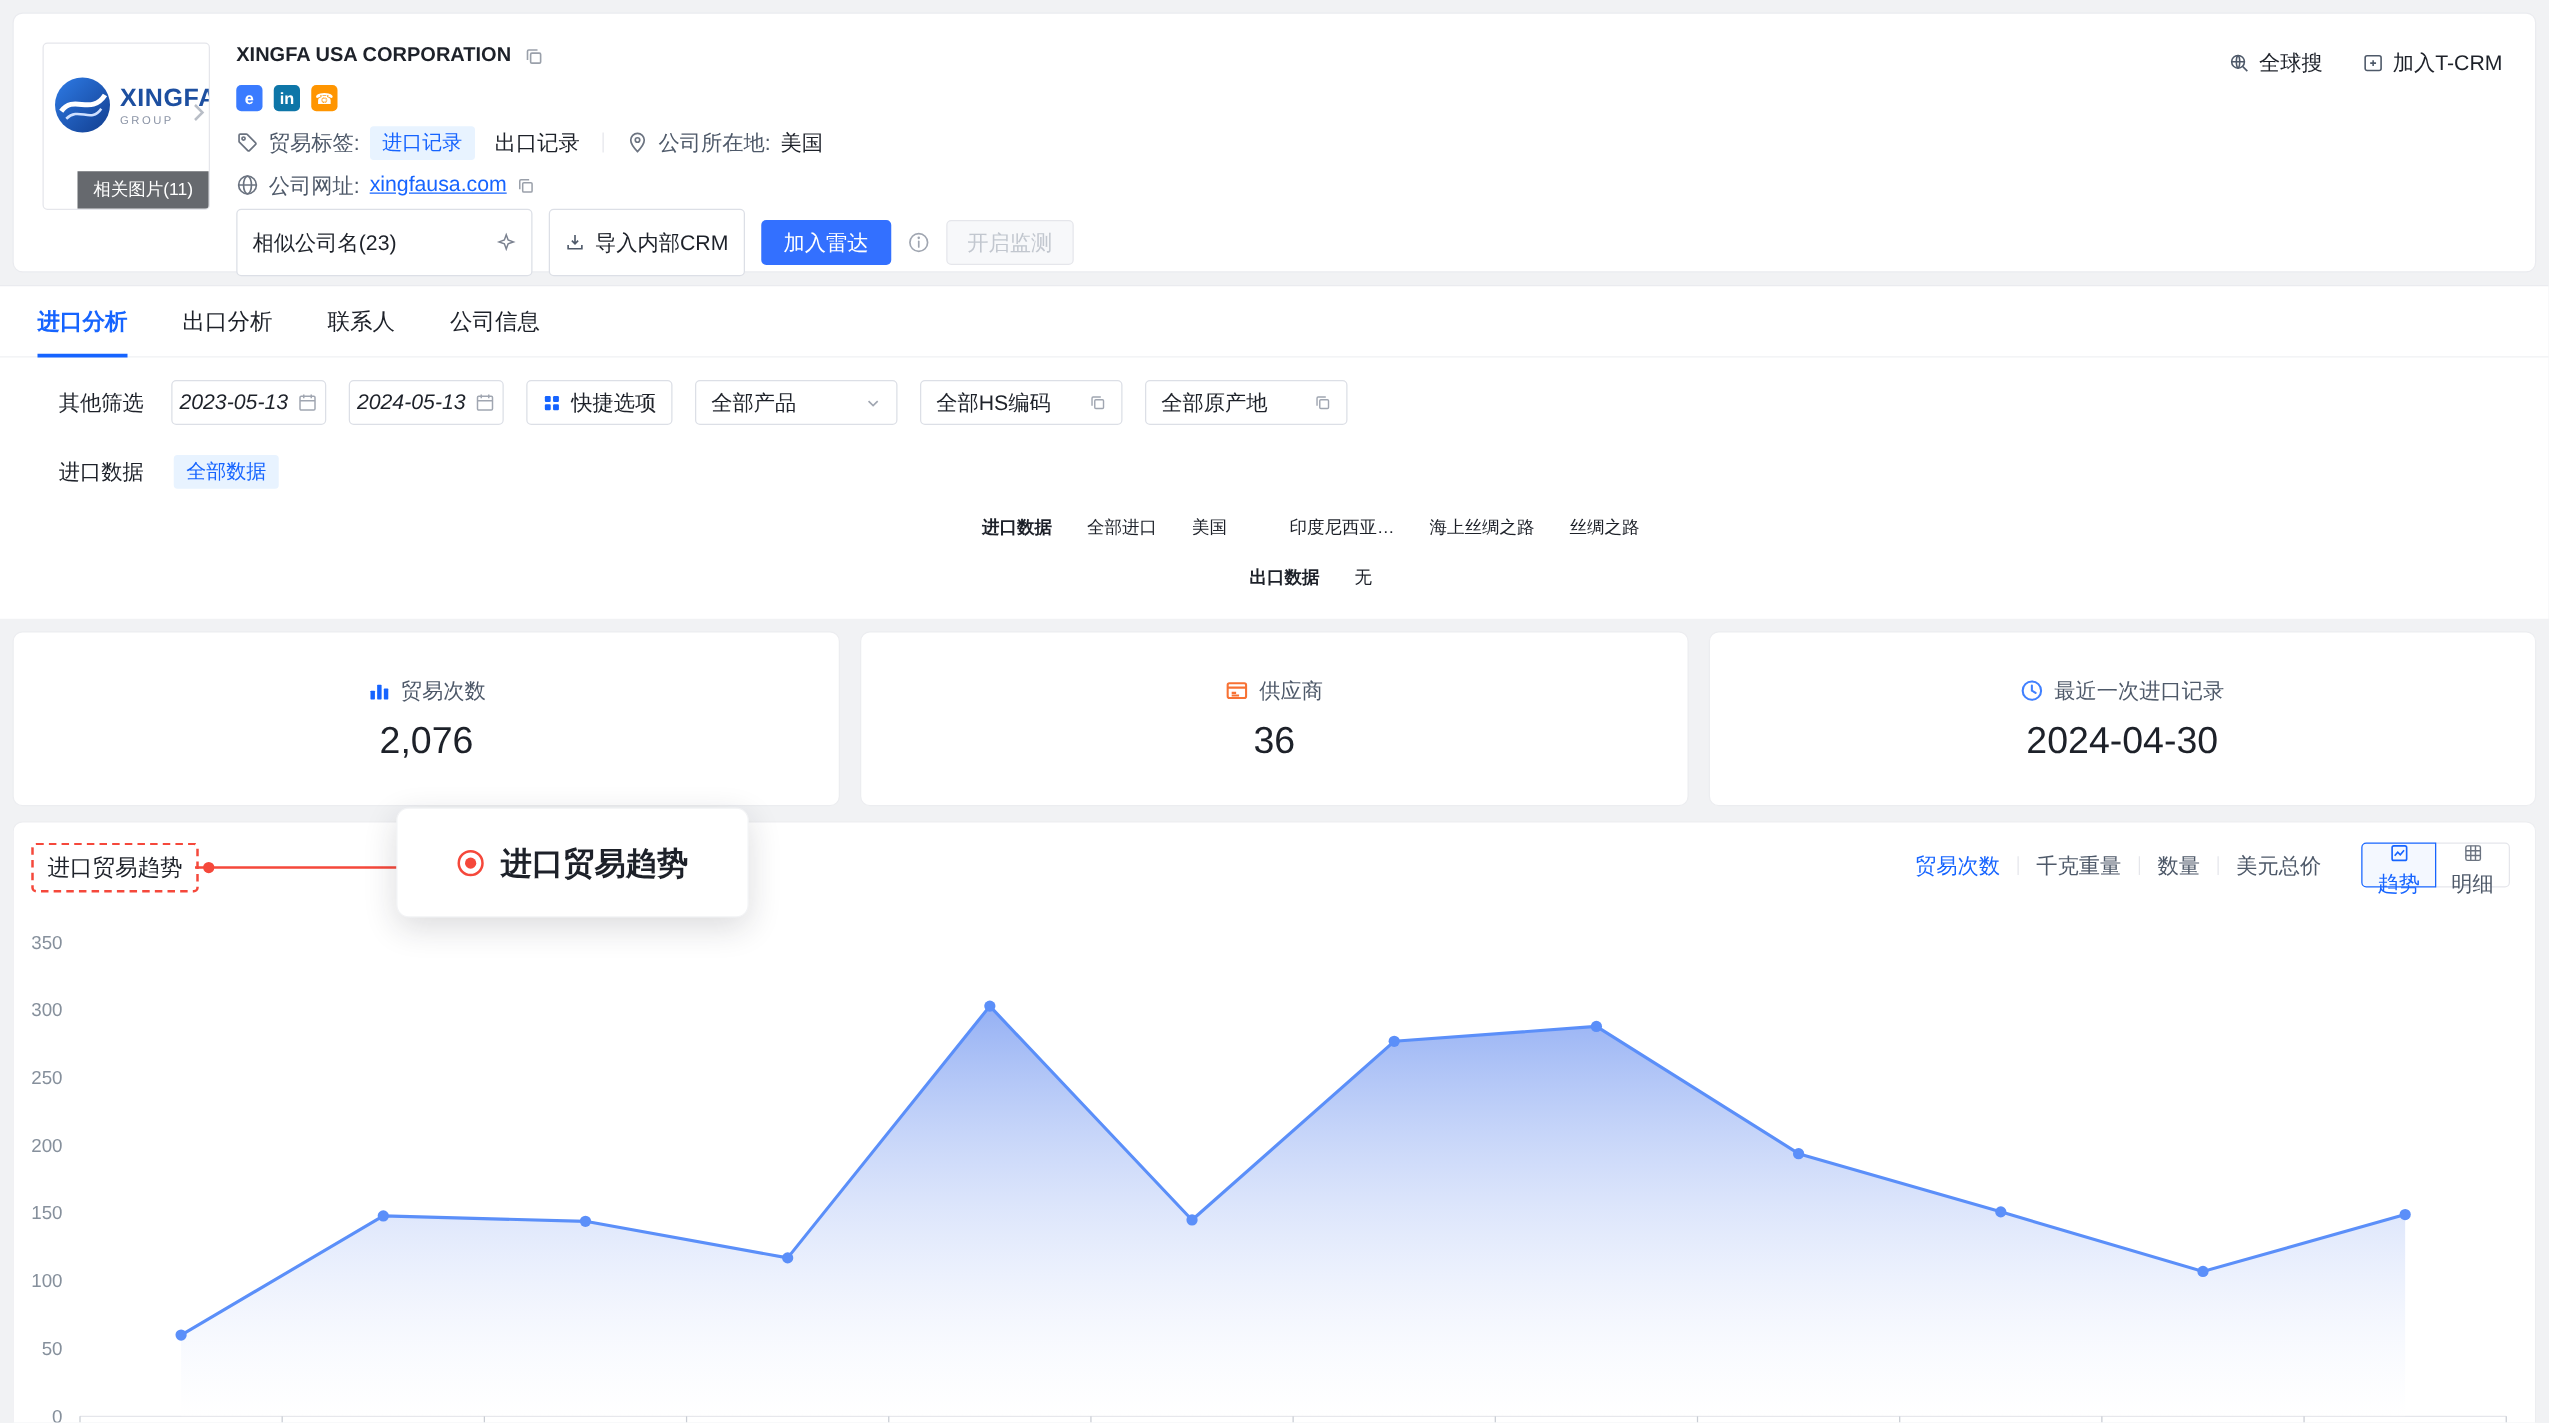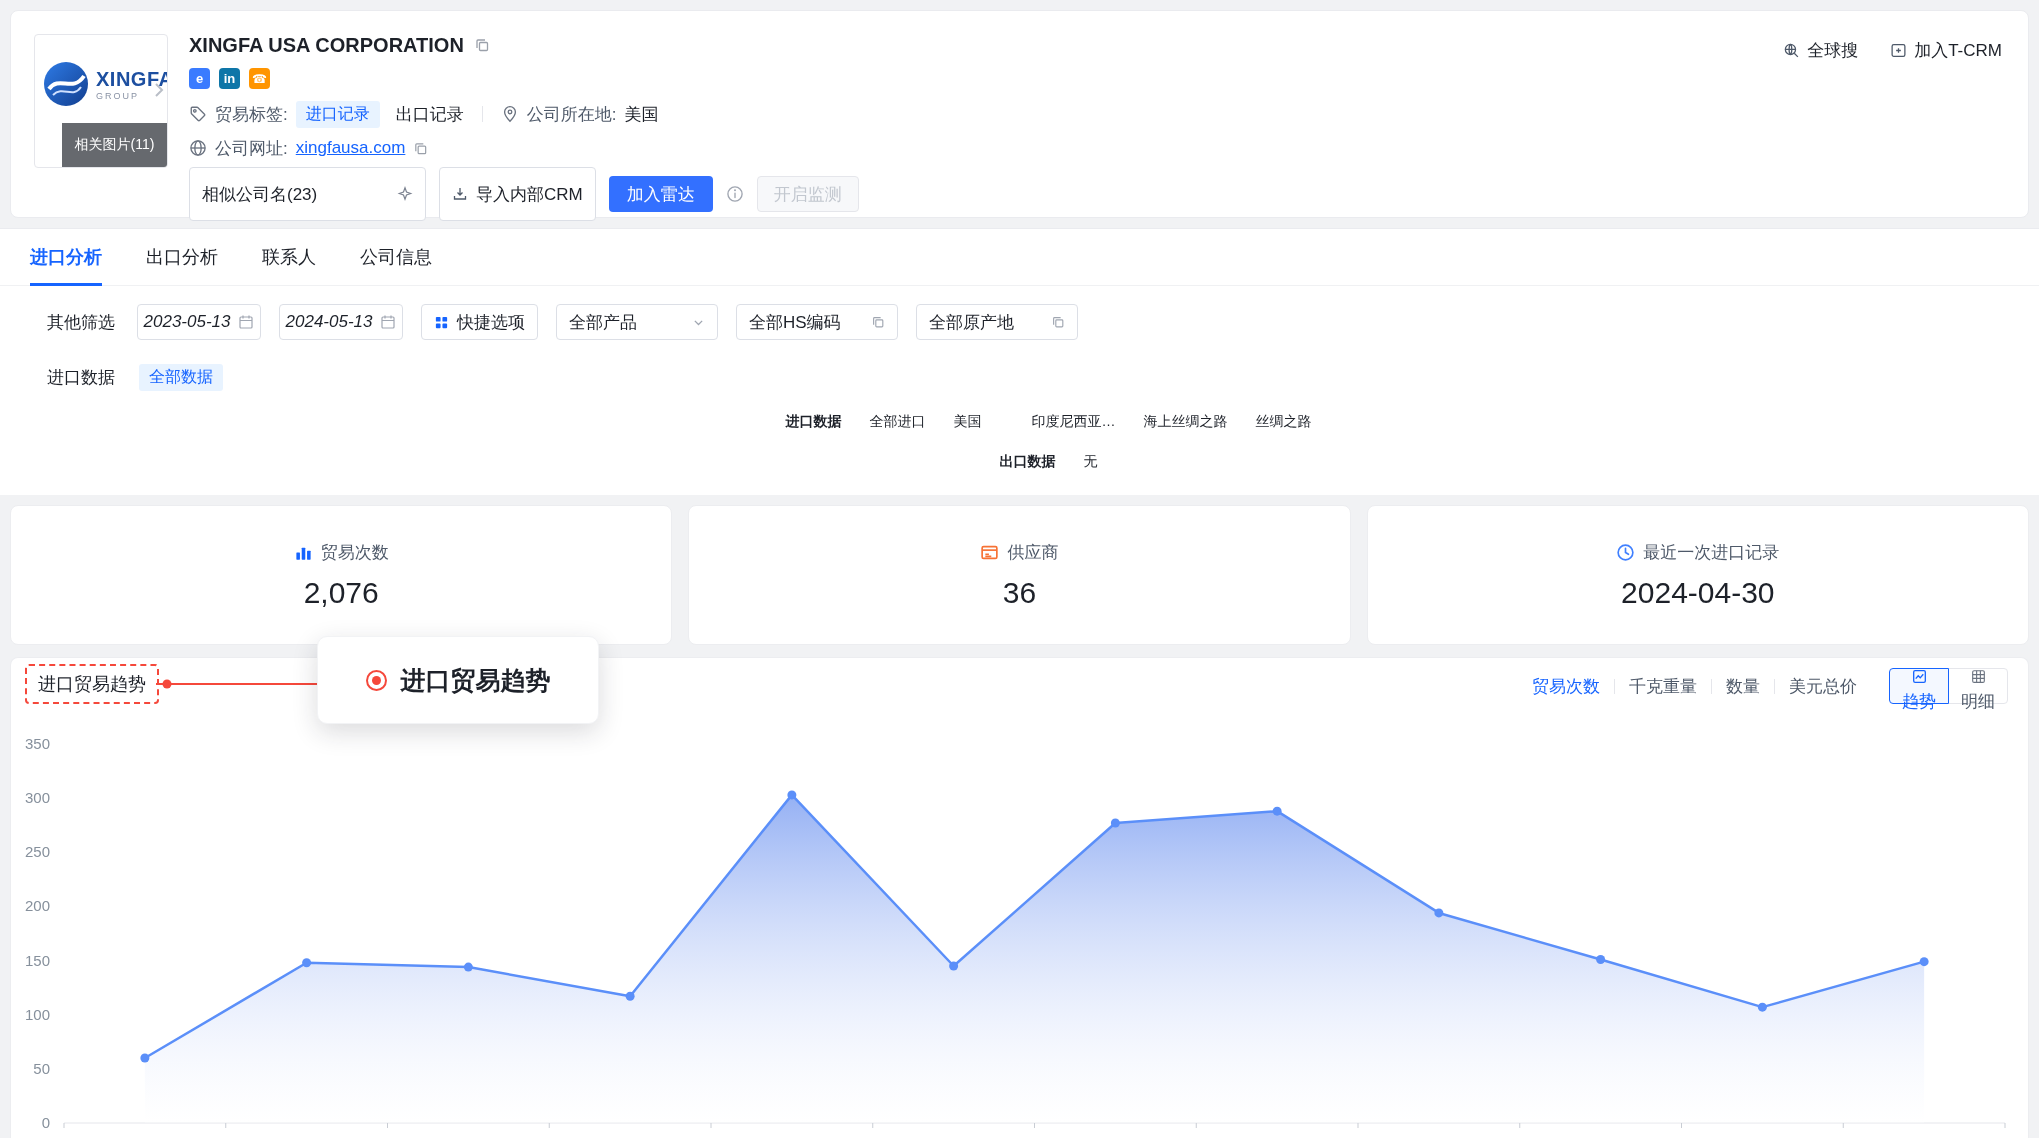--- a/index.html
+++ b/index.html
@@ -8,26 +8,26 @@
   .icon { display:inline-flex; align-items:center; justify-content:center; }
 
   
   .top-card { position:relative; margin:10px 10px 0; height:208px; background:#fff;
     border:1px solid #EAEBEF; border-radius:8px; }
   .logo-box { position:absolute; left:23px; top:23px; width:134px; height:134px;
     border:1px solid #E5E6EB; border-radius:4px; overflow:hidden; background:#fff; cursor:pointer; }
   .logo-art { position:absolute; left:8px; top:26px; display:flex; align-items:center; gap:7px; width:160px; }
   .logo-texts .logo-main { font-size:20px; font-weight:700; color:#1D4FA0; letter-spacing:.5px; white-space:nowrap; }
   .logo-texts .logo-sub { font-size:9px; color:#8A93A5; letter-spacing:2px; white-space:nowrap; }
-  .logo-caption { position:absolute; left:0; right:0; bottom:0; height:44px; background:rgba(43,47,54,.72);
+  .logo-caption { position:absolute; left:0; right:0; bottom:0; height:30px; background:rgba(43,47,54,.72);
     color:#fff; font-size:14px; display:flex; align-items:center; justify-content:center;margin-left:27px; }
   .logo-next { position:absolute; right:1px; top:46px; }
   .company-info { position:absolute; left:178px; top:21px; }
   .name-row { display:flex; align-items:center; gap:10px; height:26px; }
-  .company-name { font-size:20px; font-weight:600; }
+  .company-name { font-size:16px; font-weight:600; }
   .social-row { display:flex; gap:9px; margin-top:10px; height:22px; }
   .social { width:21px; height:21px; border-radius:4px; color:#fff; font-size:13px; font-weight:700;
     display:flex; align-items:center; justify-content:center; cursor:pointer; }
   .social.web { background:#3A7BFF; }
   .social.li  { background:#0E76A8; }
   .social.ph  { background:#FF9500; font-size:12px; }
   .meta-row { display:flex; align-items:center; margin-top:12px; height:24px; gap:8px; white-space:nowrap; }
   .g { color:#4E5969; }
   .d { color:#1D2129; }
   .tag-blue { background:#E8F3FF; color:#1664FF; font-size:16px; padding:3px 10px; border-radius:3px; cursor:pointer; }
@@ -64,21 +64,21 @@
   
   .stats-row { display:flex; gap:16px; margin:10px 10px 0; }
   .stat-card { flex:1; height:140px; background:#fff; border:1px solid #ECEDF0; border-radius:8px;
     display:flex; flex-direction:column; align-items:center; justify-content:center; gap:12px; }
   .stat-top { display:flex; align-items:center; gap:8px; color:#4E5969; font-size:17px; }
   .stat-value { font-size:30px; font-weight:400; color:#1D2129; }
 
   
   .chart-card { position:relative; margin:12px 10px 0; background:#fff; border:1px solid #ECEDF0;
     border-bottom:none; border-radius:8px 8px 0 0; height:527px; }
-  .chart-header { display:flex; align-items:flex-end; padding:6px 20px 0 14px; }
+  .chart-header { display:flex; align-items:flex-start; padding:16px 20px 0 14px; }
   .annot { position:relative; display:flex; align-items:center; }
   .chart-title-box { border:2px dashed #F5483B; border-radius:4px; padding:6px 11px;
     font-size:18px; font-weight:500; color:#1D2129; white-space:nowrap; }
   .conn-line { position:absolute; left:131px; top:50%; width:163px; height:2px; background:#F5483B; margin-top:-1px; }
   .conn-dot { position:absolute; left:142px; top:50%; width:9px; height:9px; border-radius:50%;
     background:#F5483B; transform:translate(-50%,-50%); }
   .callout { position:absolute; left:292px; top:-28px; width:282px; height:88px; background:#fff;
     border:1px solid #F2F3F5; border-radius:10px; box-shadow:0 8px 26px rgba(29,33,41,.16);
     display:flex; align-items:center; justify-content:center; gap:14px; z-index:5; }
   .ring-dot { width:21px; height:21px; border:2.5px solid #F5483B; border-radius:50%;

